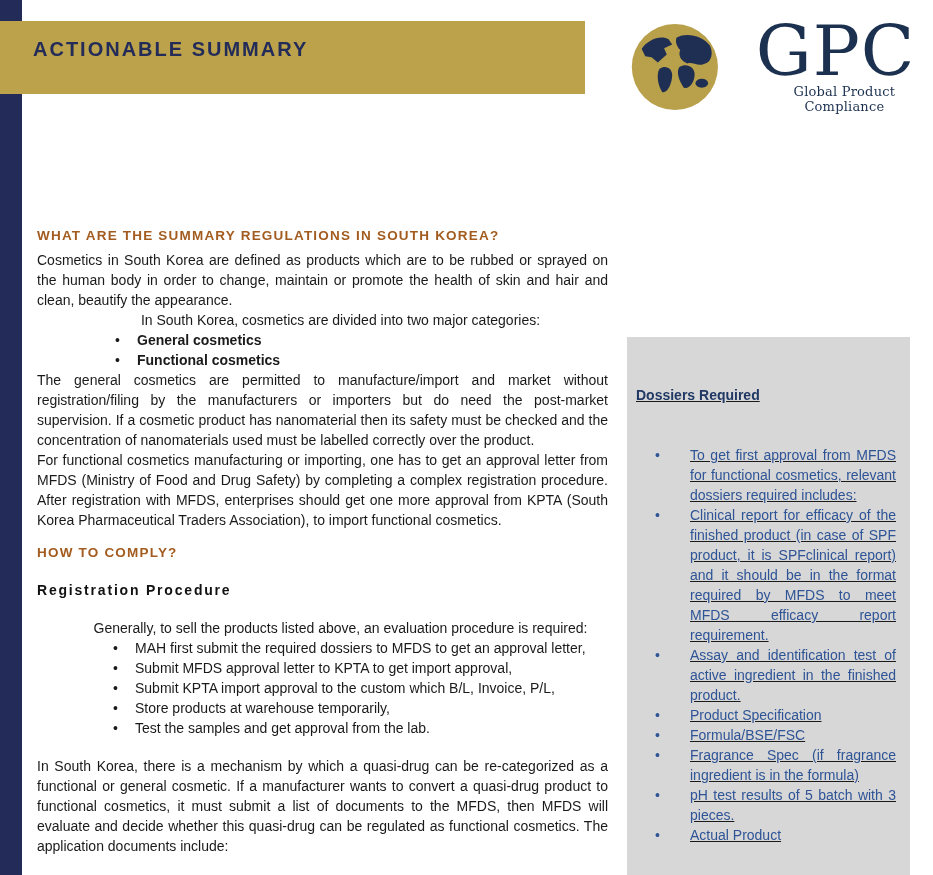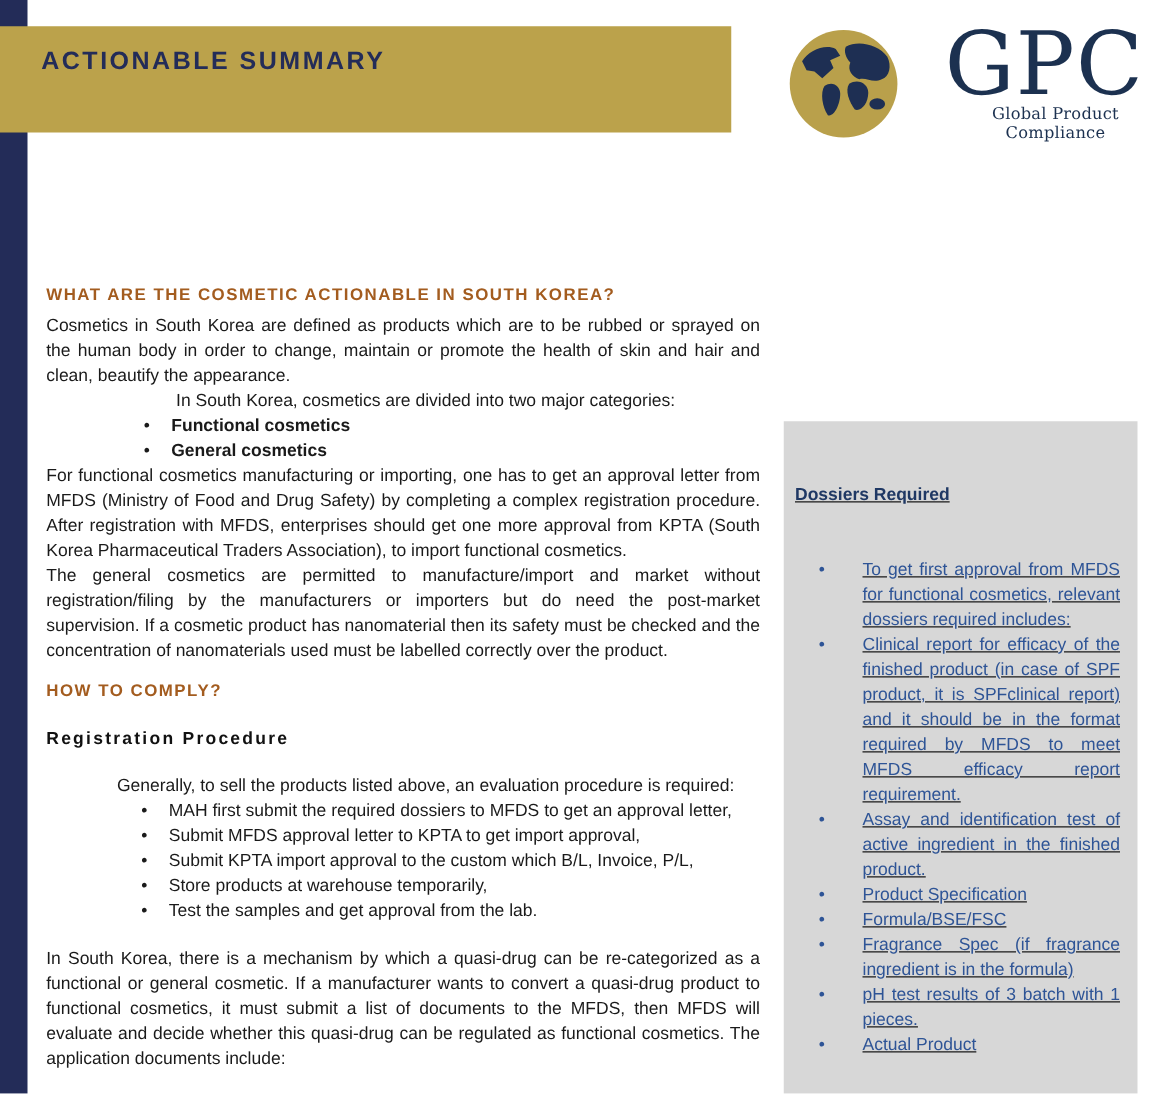--- a/index.html
+++ b/index.html
@@ -5,21 +5,21 @@
   * { margin:0; padding:0; box-sizing:border-box; }
   html,body { background:#ffffff; }
   .page {
     position:relative; width:933px; height:875px; background:#ffffff;
     overflow:hidden; font-family:"Liberation Sans", sans-serif; color:#1a1a1a;
   }
   
   .left-stripe { position:absolute; left:0; top:0; width:22px; height:875px; background:#232c58; }
   
   .banner {
-    position:absolute; left:0; top:21px; width:585px; height:85px;
+    position:absolute; left:0; top:21px; width:585px; height:73px;
     background:#bba24b; z-index:2; padding:17px 0 0 33px;
   }
   .banner h1 {
     font-size:20px; font-weight:bold; letter-spacing:2px; color:#232c58;
   }
   
   .logo { position:absolute; left:630px; top:14px; display:flex; align-items:flex-start; z-index:2;gap:28px; }
   .globe { width:94px; height:94px; margin-top:6px; }
   .logo-text { margin-left:8px; color:#1c3150; }
   .gpc-acronym {
@@ -89,32 +89,32 @@
       <ellipse fill="#1e2f53" cx="80" cy="68" rx="7" ry="5"></ellipse>
     </svg>
     <div class="logo-text">
       <div class="gpc-acronym">GPC</div>
       <div class="logo-subtitle">Global Product Compliance</div>
     </div>
   </div>
 
   <div class="main-col">
 
-    <h2 class="section-heading">WHAT ARE THE COSMETIC ACTIONABLE IN SOUTH KOREA?</h2>
+    <h2 class="section-heading">WHAT ARE THE SUMMARY REGULATIONS IN SOUTH KOREA?</h2>
 
     <p class="body-para">Cosmetics in South Korea are defined as products which are to be rubbed or sprayed on the human body in order to change, maintain or promote the health of skin and hair and clean, beautify the appearance.</p>
     <p class="body-line">In South Korea, cosmetics are divided into two major categories:</p>
 
     <ul class="cat-list">
+      <li><span class="bullet">•</span><span>General cosmetics</span></li>
       <li><span class="bullet">•</span><span>Functional cosmetics</span></li>
-      <li><span class="bullet">•</span><span>General cosmetics</span></li>
     </ul>
 
+    <p class="body-para">The general cosmetics are permitted to manufacture/import and market without registration/filing by the manufacturers or importers but do need the post-market supervision. If a cosmetic product has nanomaterial then its safety must be checked and the concentration of nanomaterials used must be labelled correctly over the product.</p>
     <p class="body-para">For functional cosmetics manufacturing or importing, one has to get an approval letter from MFDS (Ministry of Food and Drug Safety) by completing a complex registration procedure. After registration with MFDS, enterprises should get one more approval from KPTA (South Korea Pharmaceutical Traders Association), to import functional cosmetics.</p>
-    <p class="body-para">The general cosmetics are permitted to manufacture/import and market without registration/filing by the manufacturers or importers but do need the post-market supervision. If a cosmetic product has nanomaterial then its safety must be checked and the concentration of nanomaterials used must be labelled correctly over the product.</p>
 
     <h2 class="section-heading how">HOW TO COMPLY?</h2>
     <h3 class="sub-heading">Registration Procedure</h3>
 
     <p class="body-line">Generally, to sell the products listed above, an evaluation procedure is required:</p>
 
     <ul class="steps-list">
       <li><span class="bullet">•</span><span>MAH first submit the required dossiers to MFDS to get an approval letter,</span></li>
       <li><span class="bullet">•</span><span>Submit MFDS approval letter to KPTA to get import approval,</span></li>
       <li><span class="bullet">•</span><span>Submit KPTA import approval to the custom which B/L, Invoice, P/L,</span></li>
@@ -128,18 +128,18 @@
 
   <aside class="sidebar">
     <h3 class="sidebar-heading">Dossiers Required</h3>
     <ul class="dossier-list">
       <li><span class="bullet">•</span><span>To get first approval from MFDS for functional cosmetics, relevant dossiers required includes:</span></li>
       <li><span class="bullet">•</span><span>Clinical report for efficacy of the finished product (in case of SPF product, it is SPFclinical report) and it should be in the format required by MFDS to meet MFDS efficacy report requirement.</span></li>
       <li><span class="bullet">•</span><span>Assay and identification test of active ingredient in the finished product.</span></li>
       <li><span class="bullet">•</span><span>Product Specification</span></li>
       <li><span class="bullet">•</span><span>Formula/BSE/FSC</span></li>
       <li><span class="bullet">•</span><span>Fragrance Spec (if fragrance ingredient is in the formula)</span></li>
-      <li><span class="bullet">•</span><span>pH test results of 3 batch with 1 pieces.</span></li>
+      <li><span class="bullet">•</span><span>pH test results of 5 batch with 3 pieces.</span></li>
       <li><span class="bullet">•</span><span>Actual Product</span></li>
     </ul>
   </aside>
 
 </div>
 
 </body></html>

